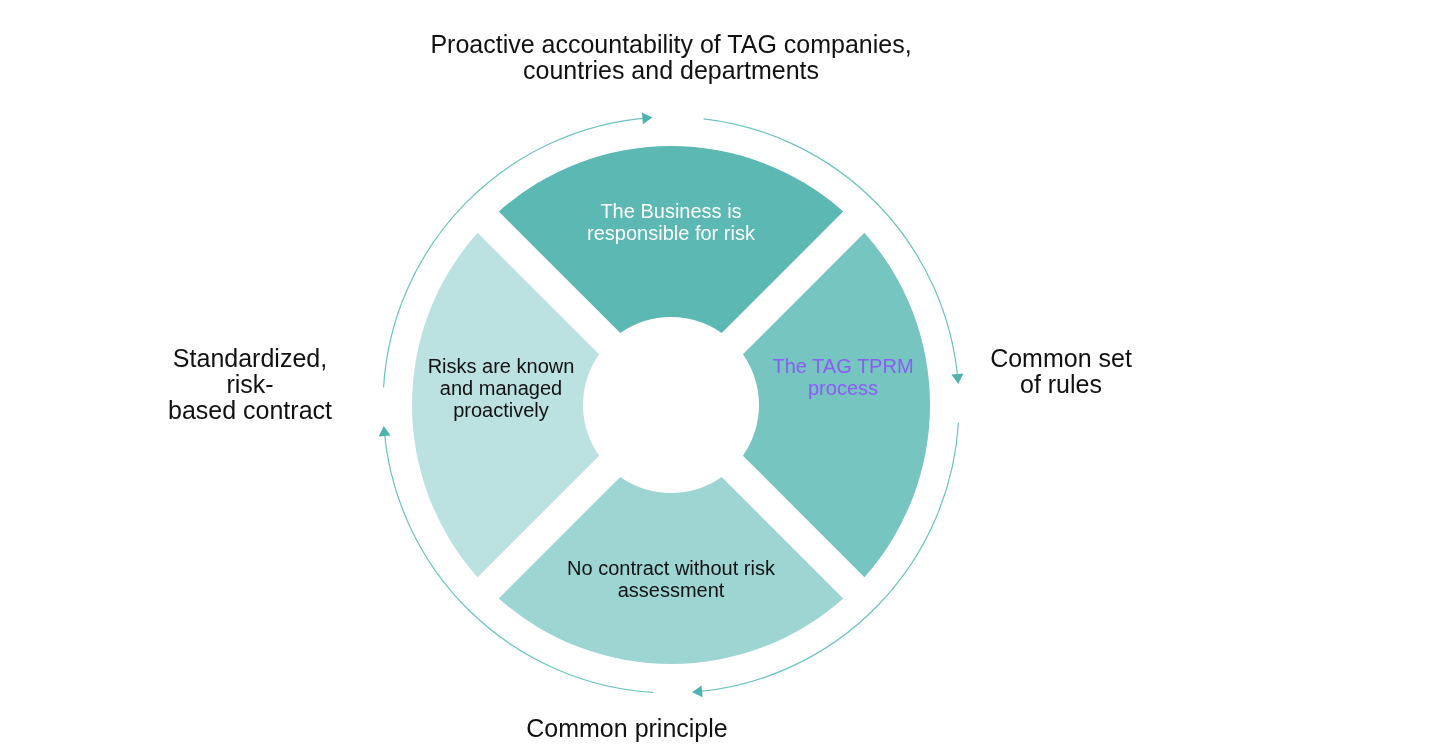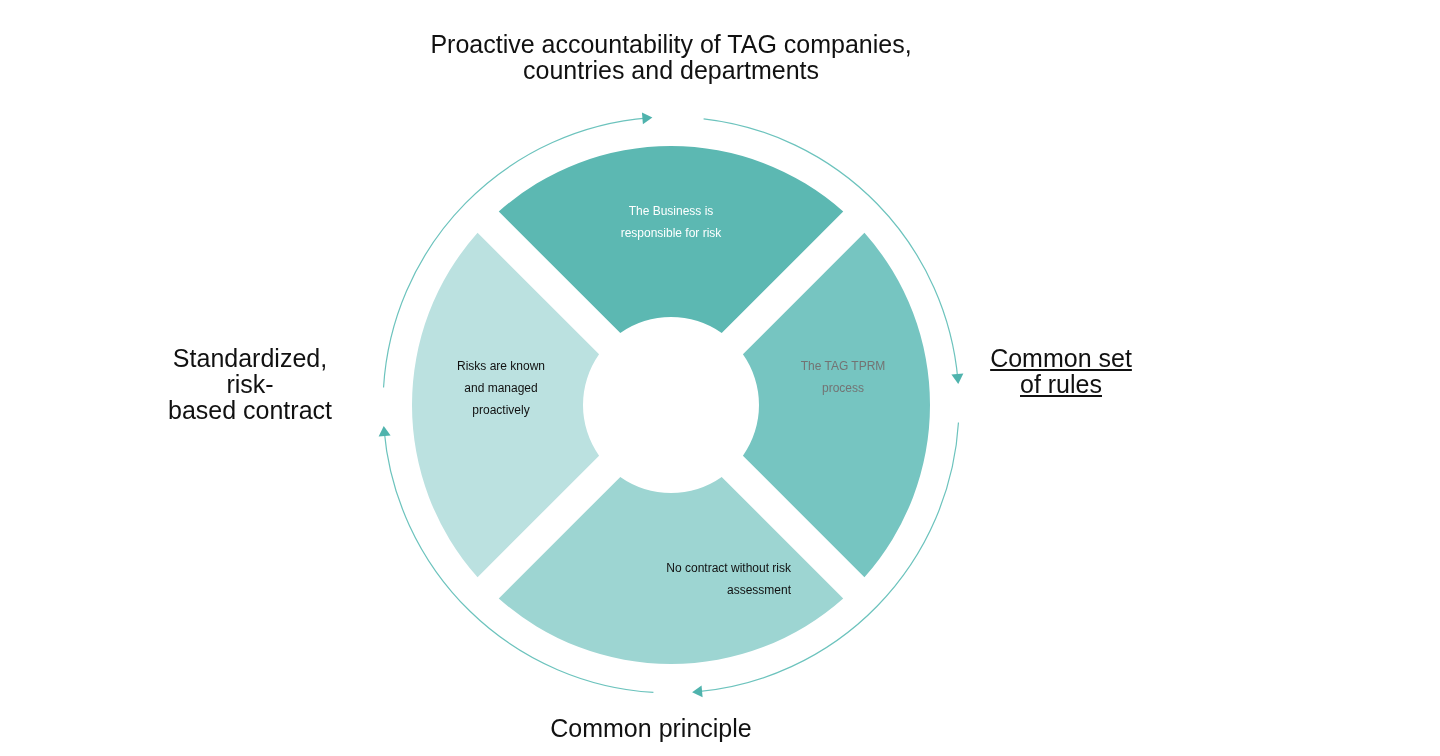--- a/index.html
+++ b/index.html
@@ -1,21 +1,21 @@
 <!DOCTYPE html>
 <html><head>
 <meta charset="utf-8">
 <style>
   html, body { margin:0; padding:0; background:#ffffff; }
   body { width:1440px; height:756px; position:relative; overflow:hidden;
          font-family:"Liberation Sans", "DejaVu Sans", sans-serif; }
   #diagram { position:absolute; left:0; top:0; width:1440px; height:756px; }
   .outer-label { position:absolute; text-align:center; color:#111111;
                  font-size:25px; line-height:26px; white-space:pre-line; }
-  .seg-label { position:absolute; text-align:center; font-size:12px; line-height:22px;
+  .seg-label { position:absolute; text-align:center; font-size:20px; line-height:22px;
                white-space:pre-line; }
 </style>
 </head>
 <body>
 
 <svg id="diagram" width="1440" height="756" viewBox="0 0 1440 756" xmlns="http://www.w3.org/2000/svg">
   <g id="ring-layer">
       <path d="M703.6025255651572,118.85130556514281 A288,288 0 0 1 957.9040730504228,379.89914608867446" fill="none" stroke="#6cc3bd" stroke-width="1.2"></path>
       <polygon points="958.2526960214134,383.8839248810414 963.3583067824873,373.39904344363805 951.4039704053864,374.4449123566099" fill="#4fb3ad"></polygon>
       <path d="M958.4628219454977,422.58197938603877 A288,288 0 0 1 696.1008539113255,691.9040730504228" fill="none" stroke="#6cc3bd" stroke-width="1.2"></path>
@@ -28,27 +28,27 @@
   <g id="segment-layer">
       <path d="M498.77334434923307,211.56014091363656 A259,259 0 0 1 843.226655650767,211.5601409136366 L721.7081599632195,333.07863660118403 A88,88 0 0 0 620.2918400367805,333.07863660118403 Z" fill="#5cb8b2"></path>
       <path d="M864.4398590863634,232.773344349233 A259,259 0 0 1 864.4398590863634,577.226655650767 L742.921363398816,455.70815996321954 A88,88 0 0 0 742.921363398816,354.29184003678046 Z" fill="#76c5c1"></path>
       <path d="M843.226655650767,598.4398590863634 A259,259 0 0 1 498.77334434923307,598.4398590863634 L620.2918400367805,476.92136339881597 A88,88 0 0 0 721.7081599632195,476.92136339881597 Z" fill="#9dd5d2"></path>
       <path d="M477.5601409136366,577.226655650767 A259,259 0 0 1 477.5601409136366,232.77334434923307 L599.078636601184,354.2918400367805 A88,88 0 0 0 599.078636601184,455.70815996321954 Z" fill="#bbe1e0"></path>
     </g>
 </svg>
 
 <div class="outer-label" style="left:420px; top:31px; width:502px;">Proactive accountability of TAG companies,
 countries and departments</div>
-<div class="outer-label" style="left:980px; top:345px; width:162px;text-decoration:underline;">Common set
+<div class="outer-label" style="left:980px; top:345px; width:162px;">Common set
 of rules</div>
-<div class="outer-label" style="left:540px; top:715px; width:222px;">Common principle</div>
+<div class="outer-label" style="left:516px; top:715px; width:222px;">Common principle</div>
 <div class="outer-label" style="left:150px; top:345px; width:200px;">Standardized, risk-
 based contract</div>
 
 <div class="seg-label" style="left: 571px; top: 200px; width: 200px; color: rgb(255, 255, 255);">The Business is
 responsible for risk</div>
-<div class="seg-label" style="left: 763px; top: 355px; width: 160px; color: #737373;">The TAG TPRM
+<div class="seg-label" style="left: 763px; top: 355px; width: 160px; color: #8b5cf6;">The TAG TPRM
 process</div>
-<div class="seg-label" style="left: 551px; top: 557px; width: 240px; color: rgb(17, 17, 17); text-align: right;">No contract without risk
+<div class="seg-label" style="left: 551px; top: 557px; width: 240px; color: rgb(17, 17, 17);">No contract without risk
 assessment</div>
 <div class="seg-label" style="left: 416px; top: 355px; width: 170px; color: rgb(17, 17, 17); text-align: center;">Risks are known
 and managed
 proactively</div>
 
 </body></html>

